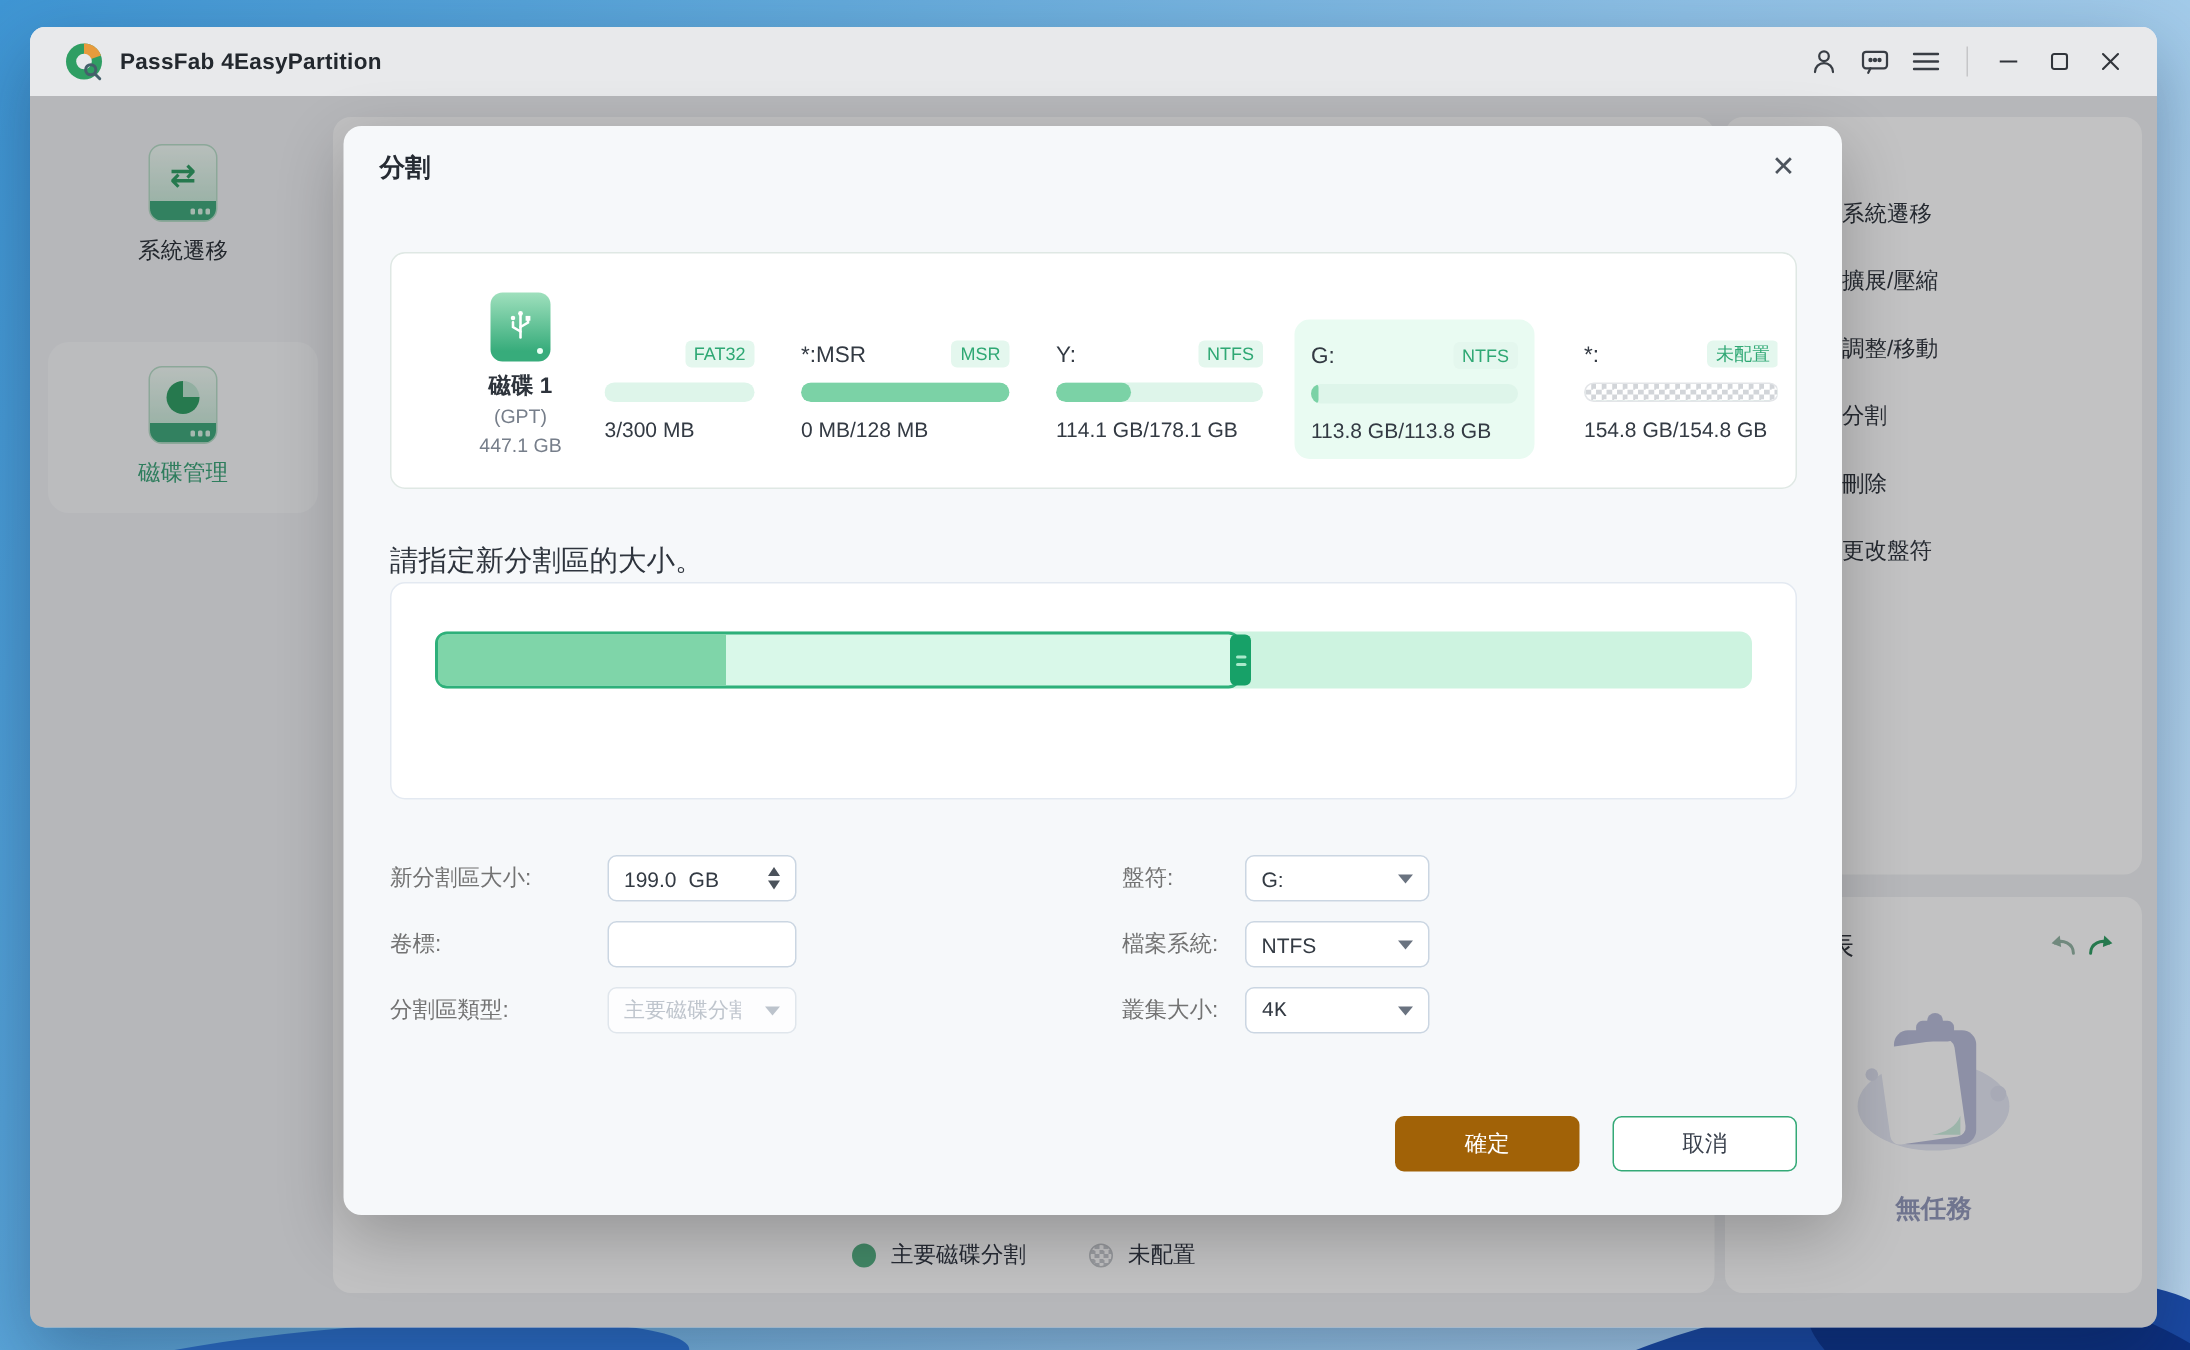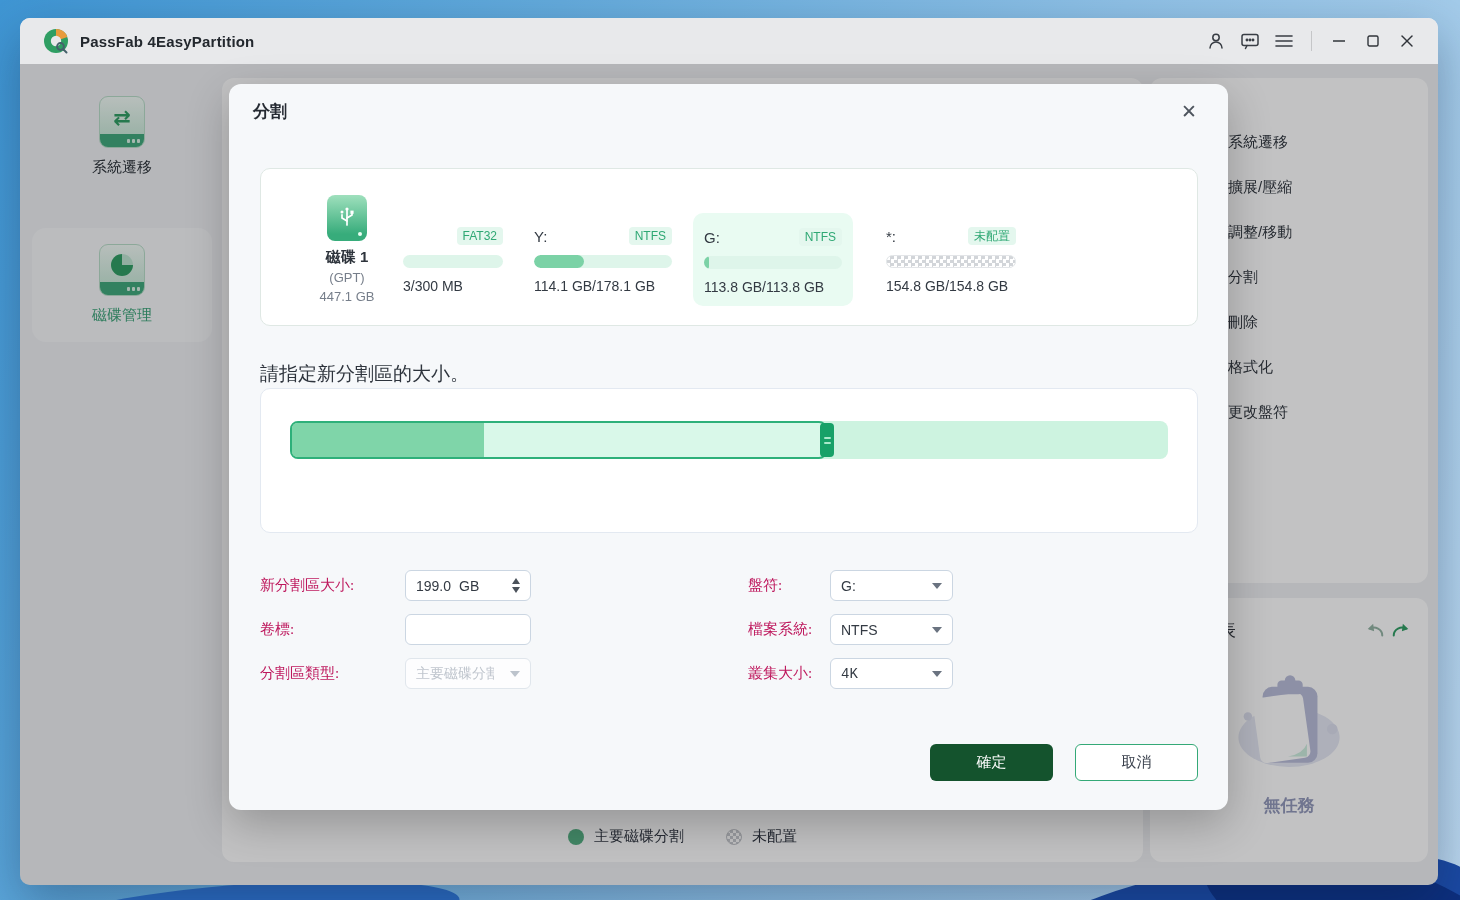--- a/index.html
+++ b/index.html
@@ -112,37 +112,37 @@
   .sect-left { position:absolute; left:0; top:0; bottom:0; width:61.2%; background:#d9f8e9;
     border:2px solid #2eb07a; border-radius:8px; }
   .sect-used { position:absolute; left:0; top:0; bottom:0; width:36%; background:#7fd5a9; border-radius:5px 0 0 5px; }
   .handle { position:absolute; left:calc(61.2% - 7px); top:2px; width:14px; height:34px; background:#17a168;
     border-radius:4px; cursor:ew-resize; display:flex; flex-direction:column; align-items:center; justify-content:center; gap:3px; }
   .handle i { width:7px; height:2px; background:#a9e9cb; border-radius:1px; }
   .track-labels { position:absolute; left:30px; right:30px; top:84px; display:flex; justify-content:space-between; }
   .tl { font-size:15px; color:#2f3540; line-height:20px; }
   .tl.right { text-align:right; }
 
-  .form-label { position:absolute; font-size:15px; color:#be185d; line-height:31px;font-family:Liberation Serif, serif; }
+  .form-label { position:absolute; font-size:15px; color:#737373; line-height:31px; }
   .ctrl { position:absolute; height:31px; background:#fff; border:1px solid #cbd6e2; border-radius:6px;
     display:flex; align-items:center; padding:0 10px; font-size:14px; color:#333a43; cursor:pointer; }
   .ctrl .sp { flex:1; }
   .caret { width:0; height:0; border-left:5px solid transparent; border-right:5px solid transparent; border-top:6px solid #6a7380; }
   .ctrl-disabled { border-color:#e0e6ec; color:#bfc5cd; background:#fdfdfe; cursor:default; }
   .ctrl-disabled .caret { border-top-color:#bcc3cc; }
   .ctrl-disabled .val { width:78px; overflow:hidden; white-space:nowrap; }
   .stepper { display:flex; flex-direction:column; gap:3px; margin-left:6px; }
   .st-up { width:0; height:0; border-left:4px solid transparent; border-right:4px solid transparent; border-bottom:6px solid #4b525b; cursor:pointer; }
   .st-dn { width:0; height:0; border-left:4px solid transparent; border-right:4px solid transparent; border-top:6px solid #4b525b; cursor:pointer; }
   .vol-input { position:absolute; height:31px; width:126px; border:1px solid #cbd6e2; border-radius:6px;
     padding:0 10px; font-size:14px; color:#333; outline:none; background:#fff; }
 
   .btn { position:absolute; width:123px; height:37px; border-radius:6px; display:flex; align-items:center;
     justify-content:center; font-size:15px; cursor:pointer; }
-  .btn-confirm { left:701px; top:660px; background:#14532d; color:#fff; }
+  .btn-confirm { left:701px; top:660px; background:#a16207; color:#fff; }
   .btn-cancel { left:846px; top:660px; background:#fff; border:1px solid #34a977; color:#3a414d; }
 
   svg { display:block; }
 </style>
 </head>
 <body>
 
 <div class="desktop">
   <div class="petal petal1"></div>
   <div class="petal petal2"></div>
@@ -259,24 +259,20 @@
           <span class="menu-ico"></span>
           <span>調整/移動</span>
         </div>
         <div class="menu-item">
           <span class="menu-ico"></span>
           <span>分割</span>
         </div>
         <div class="menu-item">
           <span class="menu-ico"></span>
           <span>刪除</span>
-        </div>
-        <div class="menu-item">
-          <span class="menu-ico"></span>
-          <span>格式化</span>
         </div>
         <div class="menu-item">
           <span class="menu-ico"></span>
           <span>更改盤符</span>
         </div>
       </div>
 
       <div class="task-panel">
         <div class="task-head">
           <div class="task-title">任務列表</div>
@@ -337,20 +333,30 @@
 
         <div class="pviewport">
           <div class="prow">
             <div class="pblock pb-fat32">
               <div class="phead">
                   <span class="pbadge">FAT32</span>
                 </div>
               <div class="pbar"></div>
               <div class="psize">3/300 MB</div>
             </div>
+            <div class="pblock pb-msr">
+              <div class="phead">
+                <span class="plabel">*:MSR</span>
+                <span class="pbadge">MSR</span>
+              </div>
+              <div class="pbar">
+                  <span class="fill" style="width:100%"></span>
+                </div>
+              <div class="psize">0 MB/128 MB</div>
+            </div>
             <div class="pblock pb-y">
               <div class="phead">
                 <span class="plabel">Y:</span>
                 <span class="pbadge">NTFS</span>
               </div>
               <div class="pbar">
                   <span class="fill" style="width:36%"></span>
                 </div>
               <div class="psize">114.1 GB/178.1 GB</div>
             </div>

